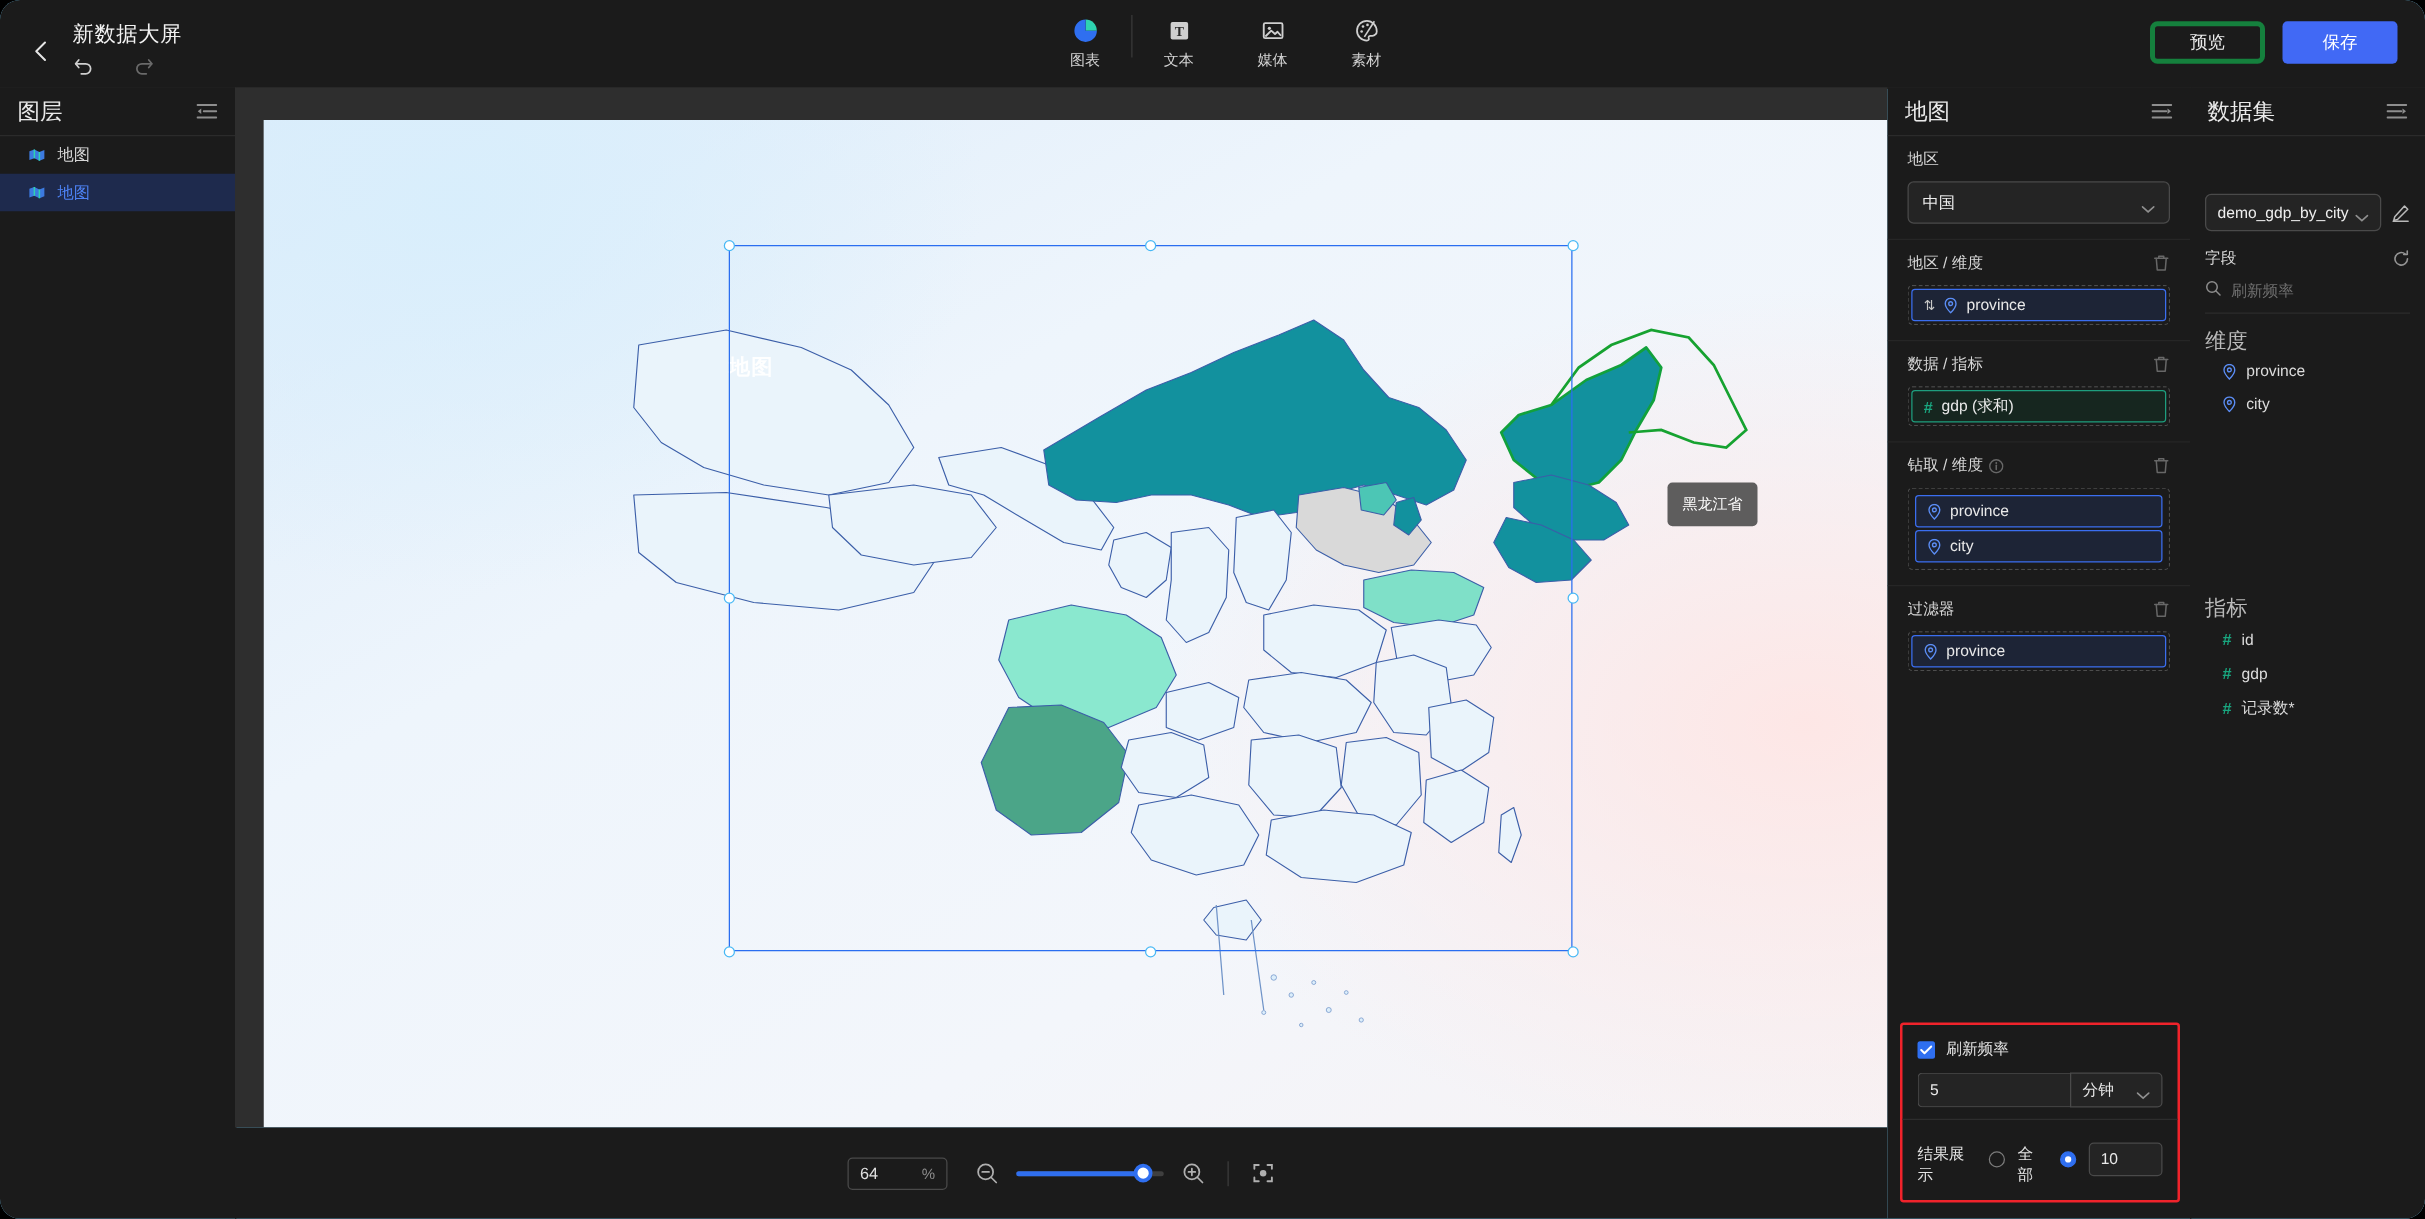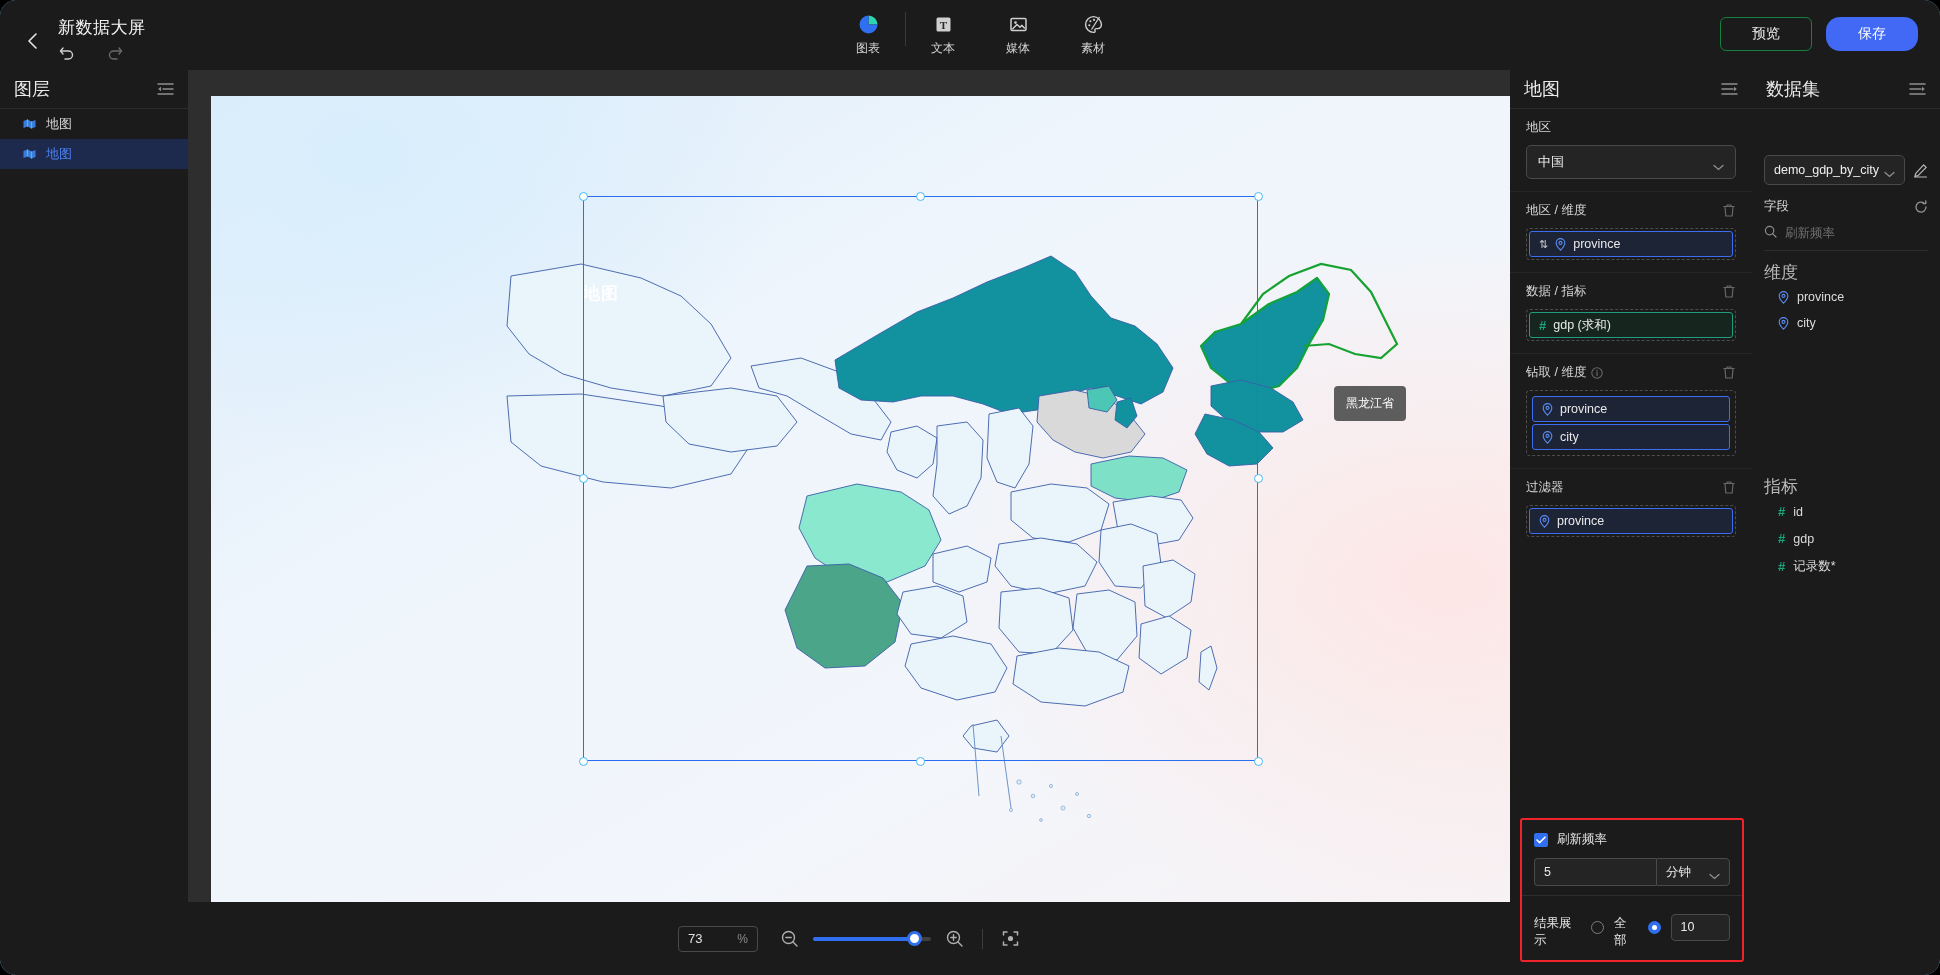--- a/index.html
+++ b/index.html
@@ -56,29 +56,29 @@
     width: 1px; height: 34px; background: #3a3a3a;
     margin: 2px 9px 0 9px;
   }
 
   .hdr-actions {
     position: absolute; right: 22px; top: 17px;
     display: flex; gap: 14px; align-items: center;
   }
   .btn-ghost {
     height: 34px; min-width: 92px; padding: 0 18px;
-    border: 1px solid #15803d; border-radius: 6px;
+    border: 4px solid #15803d; border-radius: 6px;
     background: transparent; color: #ececec;
     font-size: 14px; cursor: pointer;
     display:flex; align-items:center; justify-content:center;
     font-family: "Liberation Sans", sans-serif;
   }
   .btn-primary {
     height: 34px; min-width: 92px; padding: 4px 18px;
-    border: none; border-radius: 14px;
+    border: none; border-radius: 4px;
     background: #4169f5; color: #fff;
     font-size: 14px; cursor: pointer;
     display:flex; align-items:center; justify-content:center;
     font-family: "Liberation Sans", sans-serif;
   }
 
   
   .layers {
     position: absolute; left: 0; top: 70px;
     width: 188px; height: 905px;
@@ -528,21 +528,21 @@
       <div class="handle" style="left:705px;top:660.5px;"></div>
       <div class="handle" style="left:1042.5px;top:660.5px;"></div>
 
       <div class="map-tooltip" style="left:1123px;top:290px;">黑龙江省</div>
 
     </div>
   </div>
 
   <div class="bottombar">
     <div class="zoom-box">
-      <span>73</span>
+      <span>64</span>
       <span class="pct">%</span>
     </div>
     <span class="zicon">
       <svg width="19" height="19" viewBox="0 0 19 19">
           <circle cx="8.5" cy="8.5" r="6" fill="none" stroke="#c9c9c9" stroke-width="1.4"></circle>
           <path d="M5.8 8.5h5.4" stroke="#c9c9c9" stroke-width="1.4" stroke-linecap="round"></path>
           <path d="M13 13 L17 17" stroke="#c9c9c9" stroke-width="1.4" stroke-linecap="round"></path>
         </svg>
     </span>
     <div class="slider">

